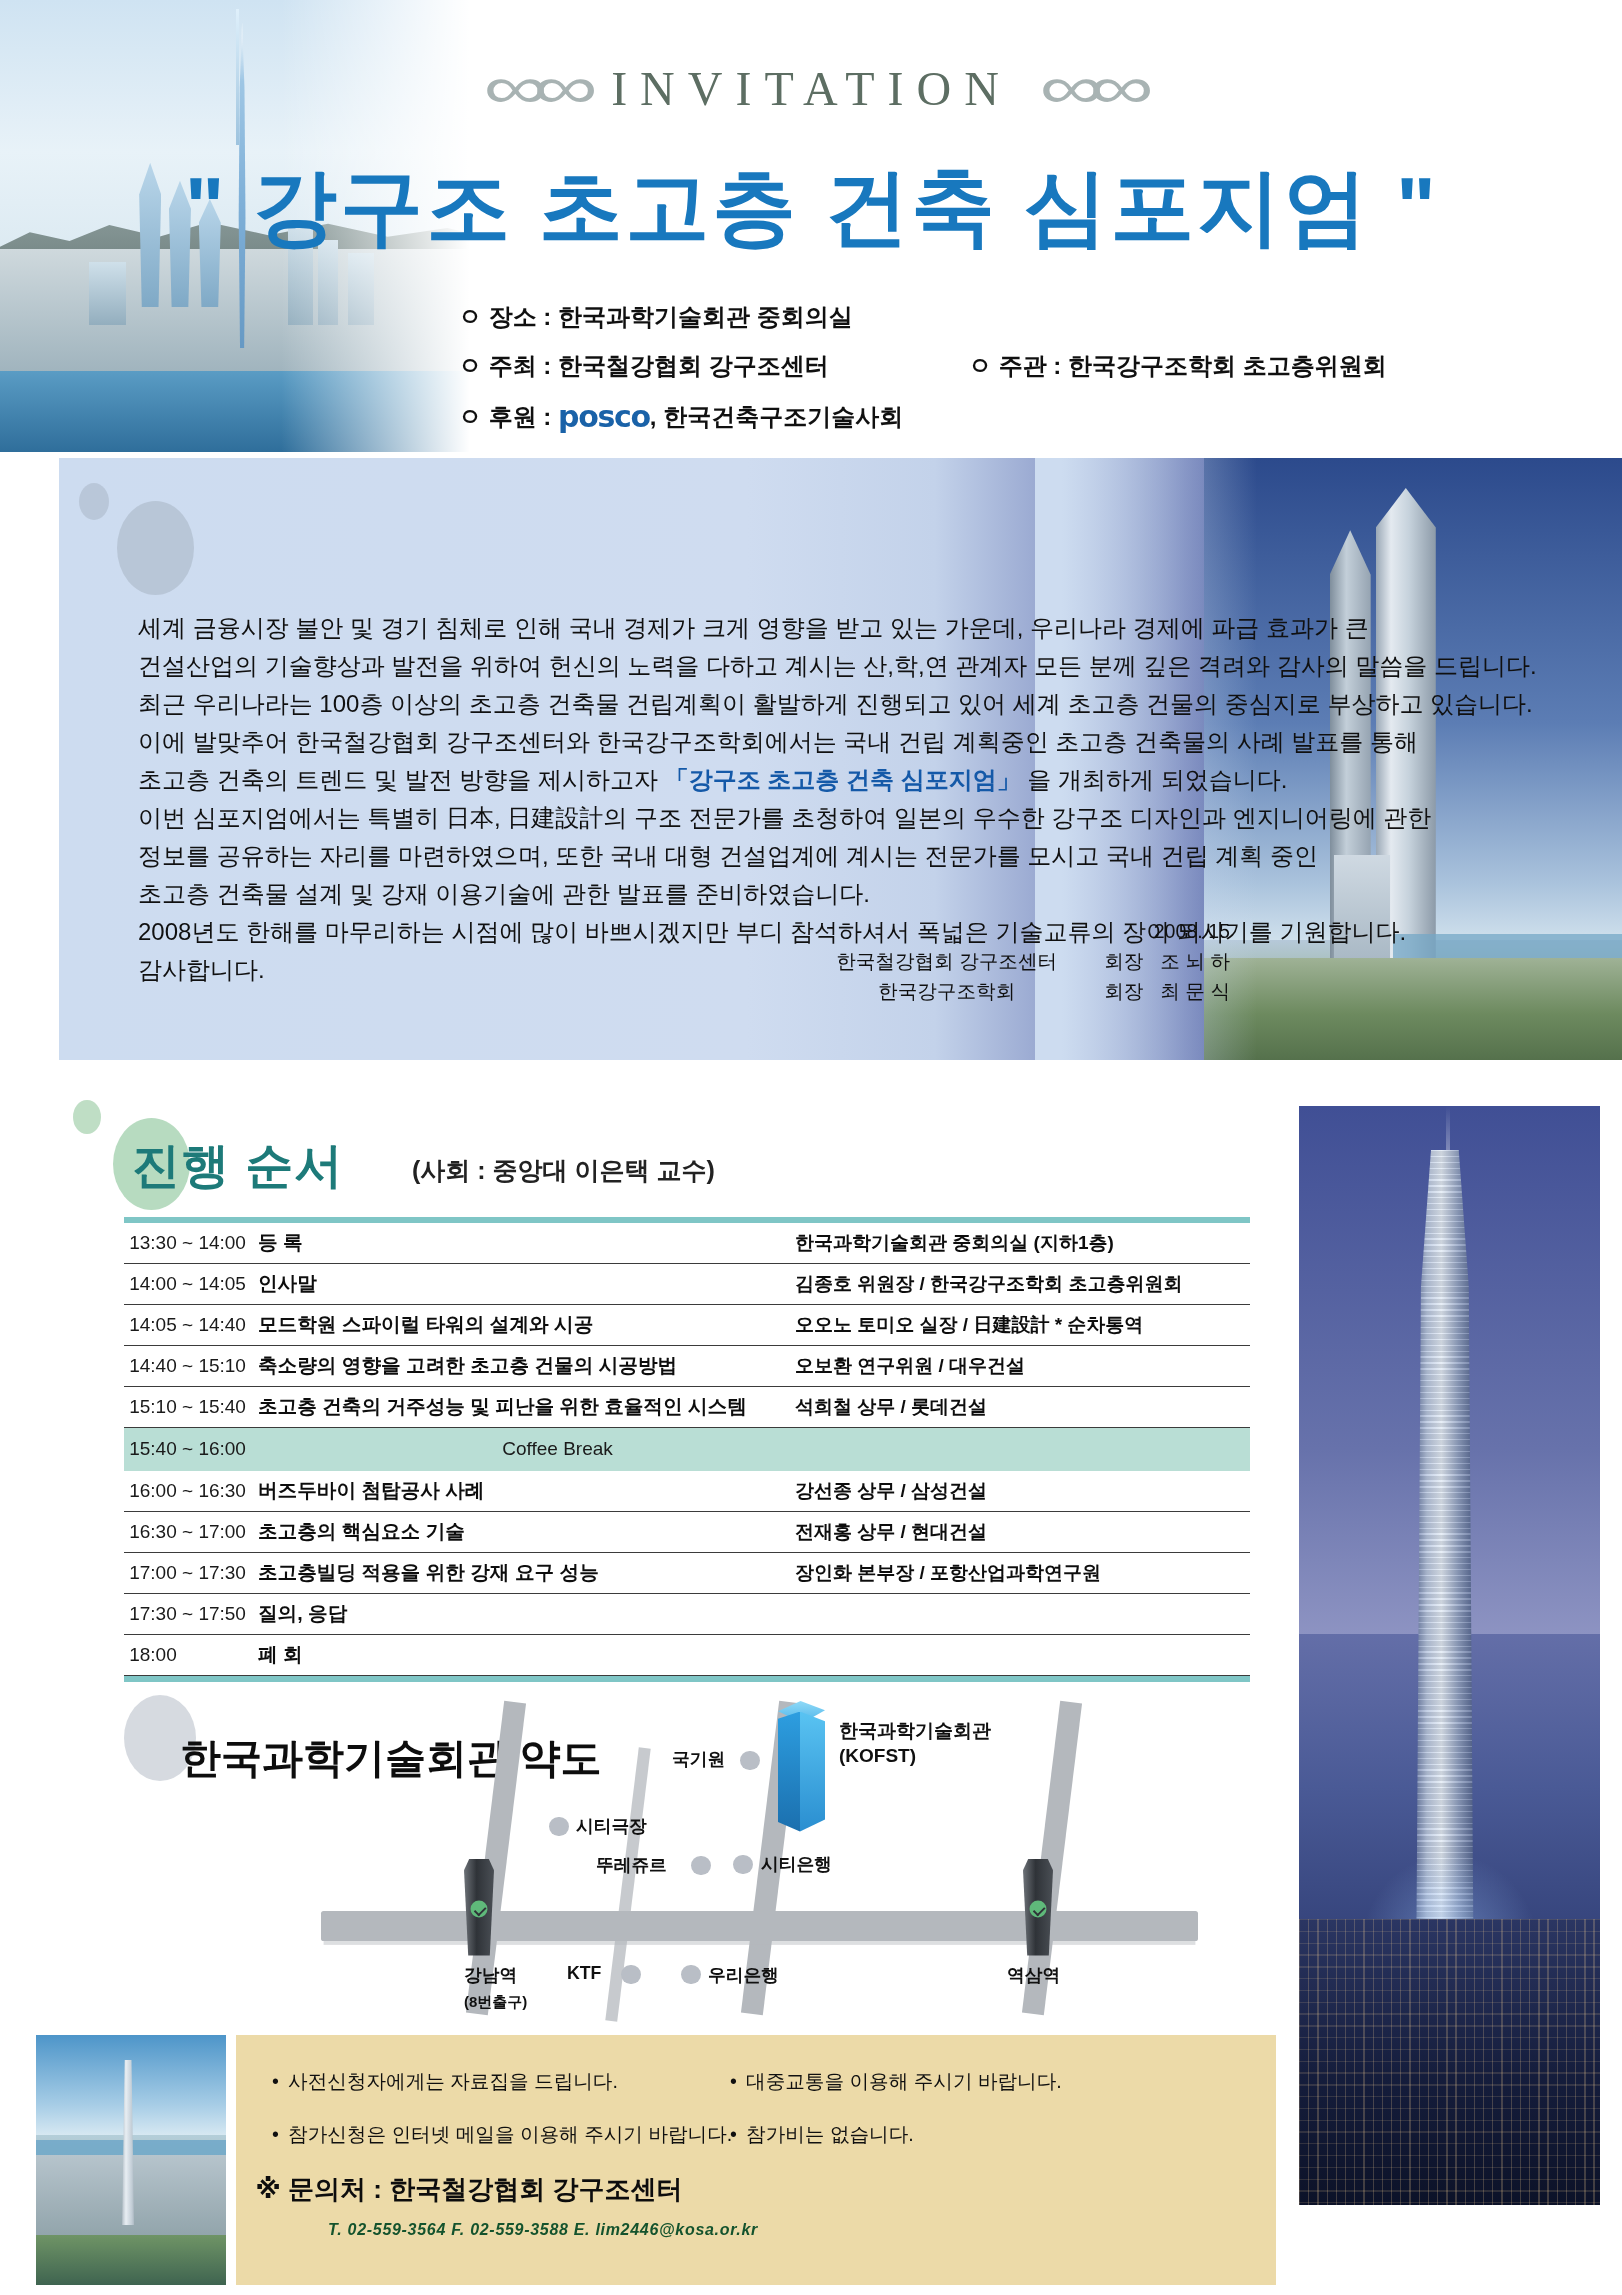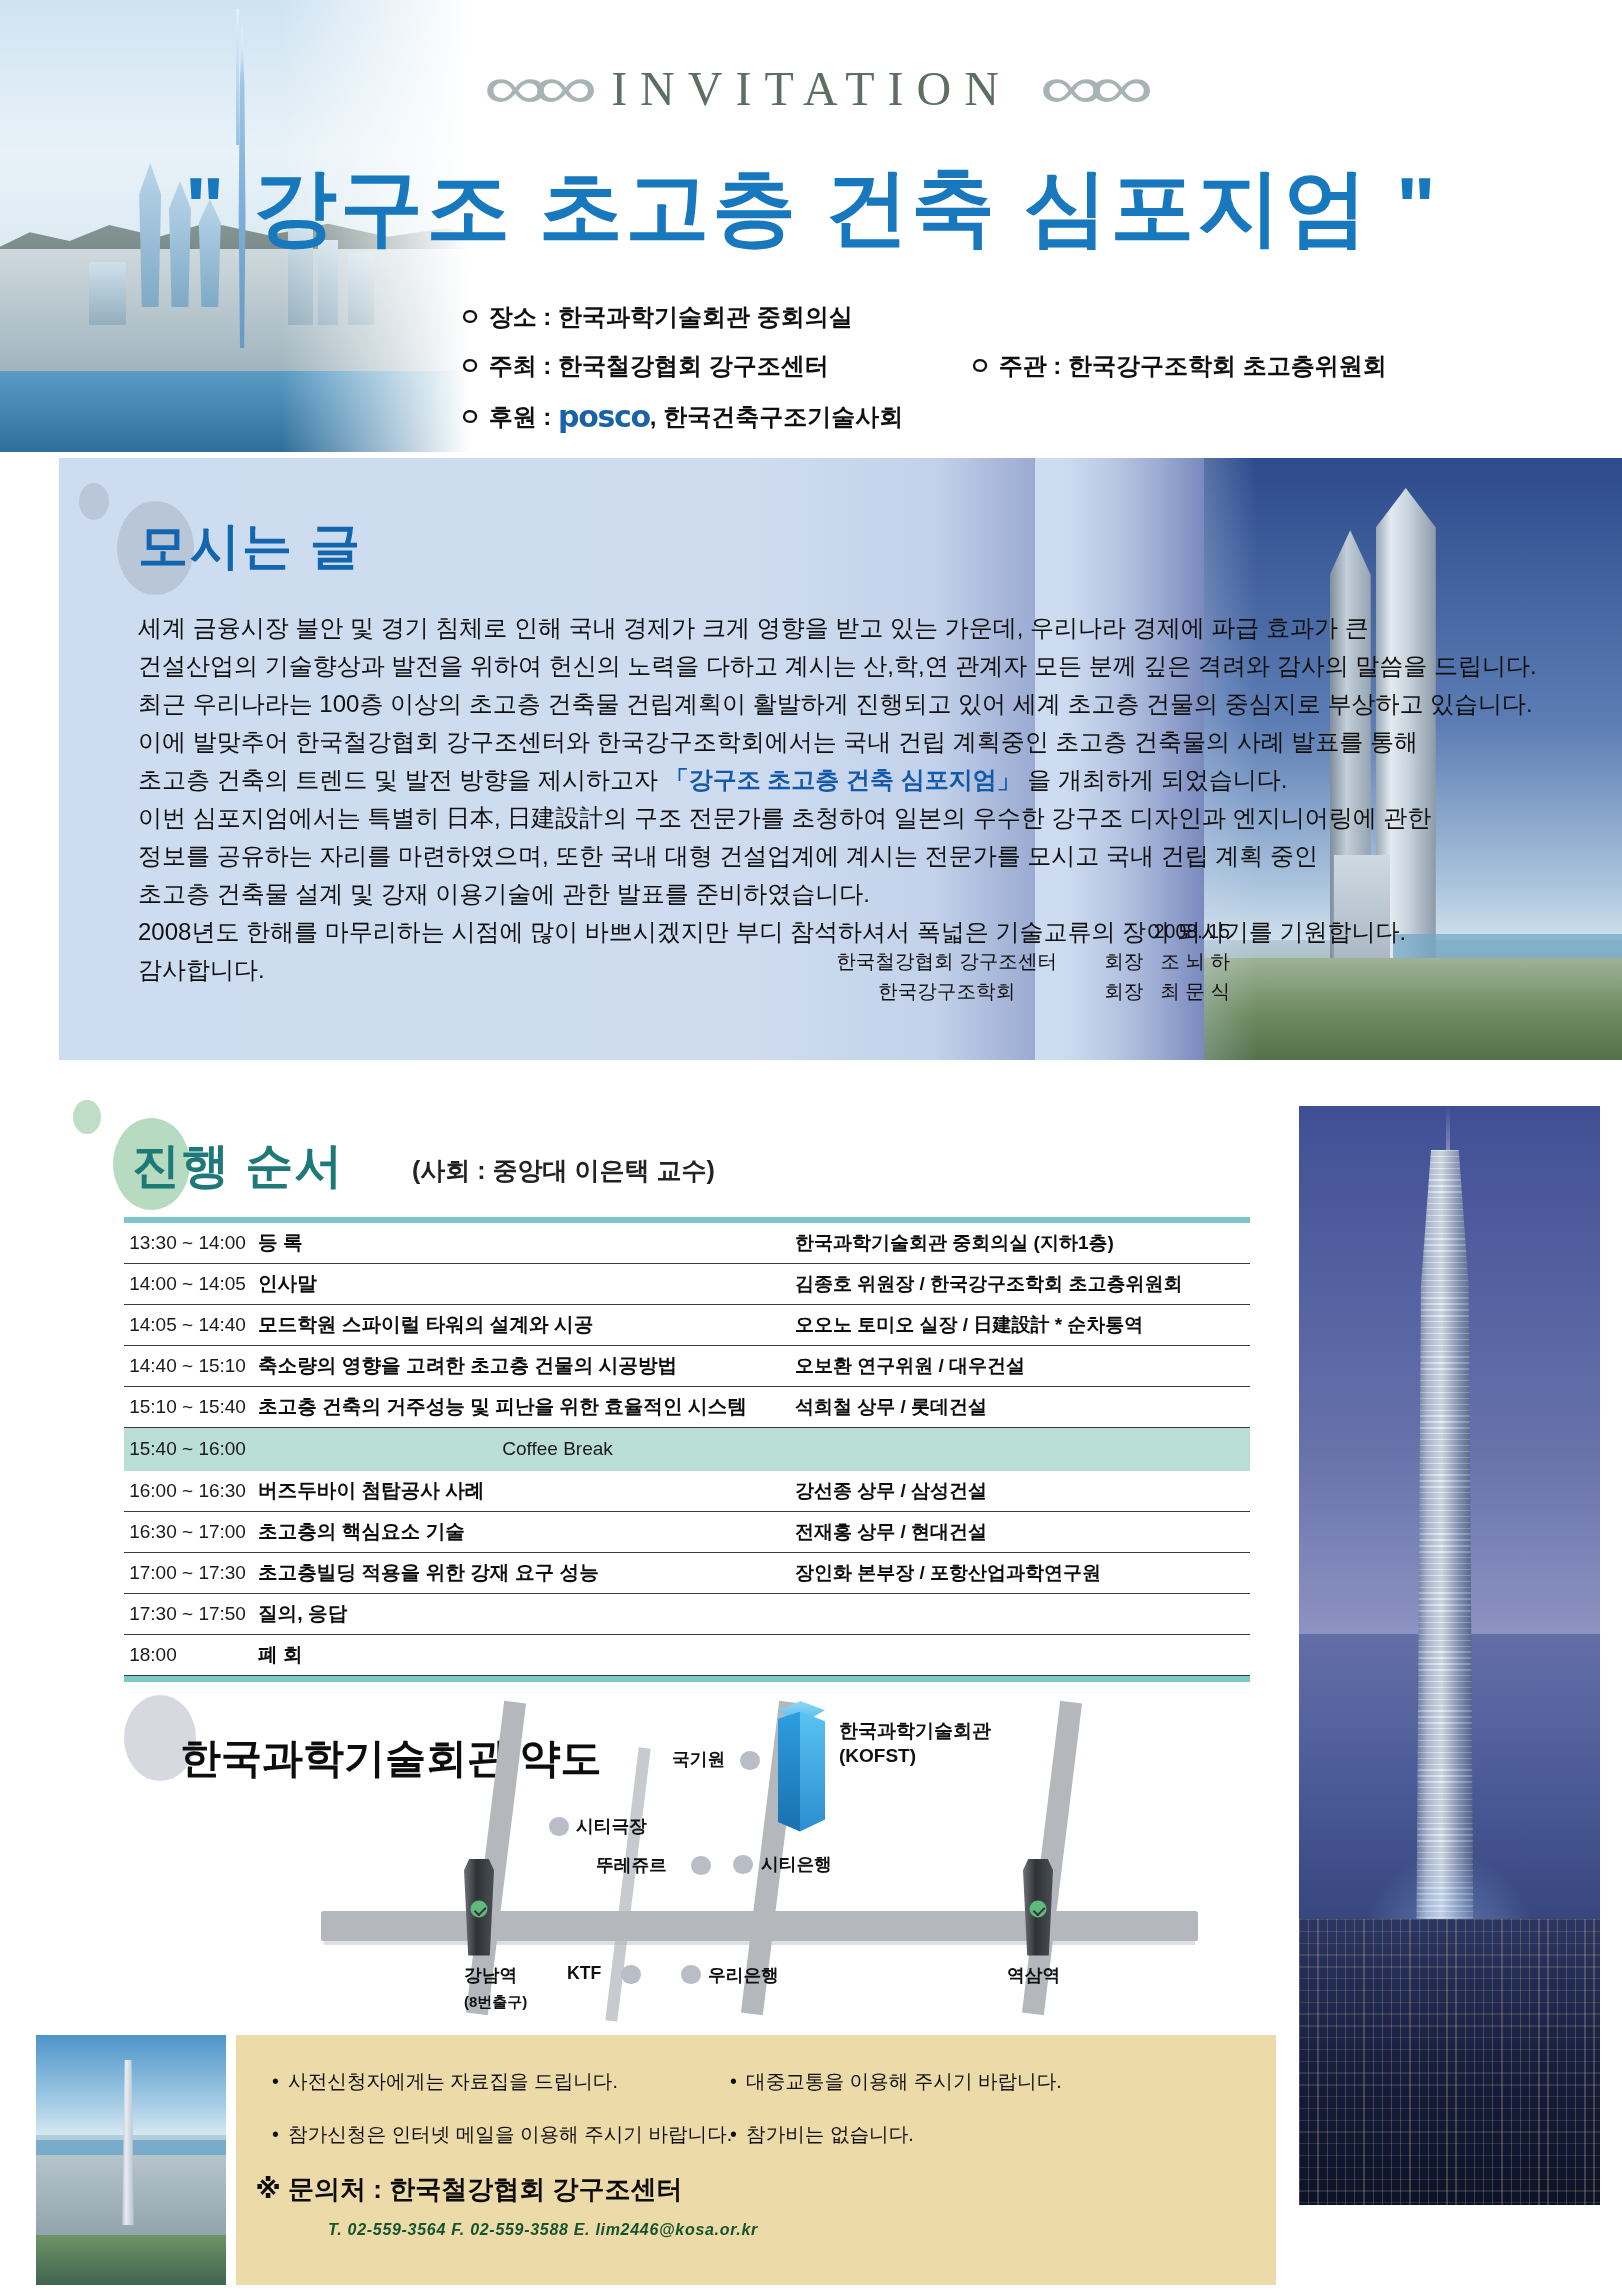--- a/index.html
+++ b/index.html
@@ -257,21 +257,20 @@
     <div class="gp-tower2"></div>
       <div class="gp-tower"></div>
       <div class="gp-podium"></div>
     <div class="gp-sea"></div>
       <div class="gp-ground"></div>
   </div>
   <div class="greet-fade"></div>
 
   <span class="blob g-small"></span>
   <span class="blob g-big"></span>
-  <div class="greet-h">모시는 글</div>
 
   <div class="greet-body">
     <p>세계 금융시장 불안 및 경기 침체로 인해 국내 경제가 크게 영향을 받고 있는 가운데, 우리나라 경제에 파급 효과가 큰</p>
     <p>건설산업의 기술향상과 발전을 위하여 헌신의 노력을 다하고 계시는 산,학,연 관계자 모든 분께 깊은 격려와 감사의 말씀을 드립니다.</p>
     <p>최근 우리나라는 100층 이상의 초고층 건축물 건립계획이 활발하게 진행되고 있어 세계 초고층 건물의 중심지로 부상하고 있습니다.</p>
     <p>이에 발맞추어 한국철강협회 강구조센터와 한국강구조학회에서는 국내 건립 계획중인 초고층 건축물의 사례 발표를 통해</p>
     <p><span>초고층 건축의 트렌드 및 발전 방향을 제시하고자 </span><span class="hl">「강구조 초고층 건축 심포지엄」</span><span> 을 개최하게 되었습니다.</span></p>
     <p>이번 심포지엄에서는 특별히 日本, 日建設計의 구조 전문가를 초청하여 일본의 우수한 강구조 디자인과 엔지니어링에 관한</p>
     <p>정보를 공유하는 자리를 마련하였으며, 또한 국내 대형 건설업계에 계시는 전문가를 모시고 국내 건립 계획 중인</p>
     <p>초고층 건축물 설계 및 강재 이용기술에 관한 발표를 준비하였습니다.</p>

